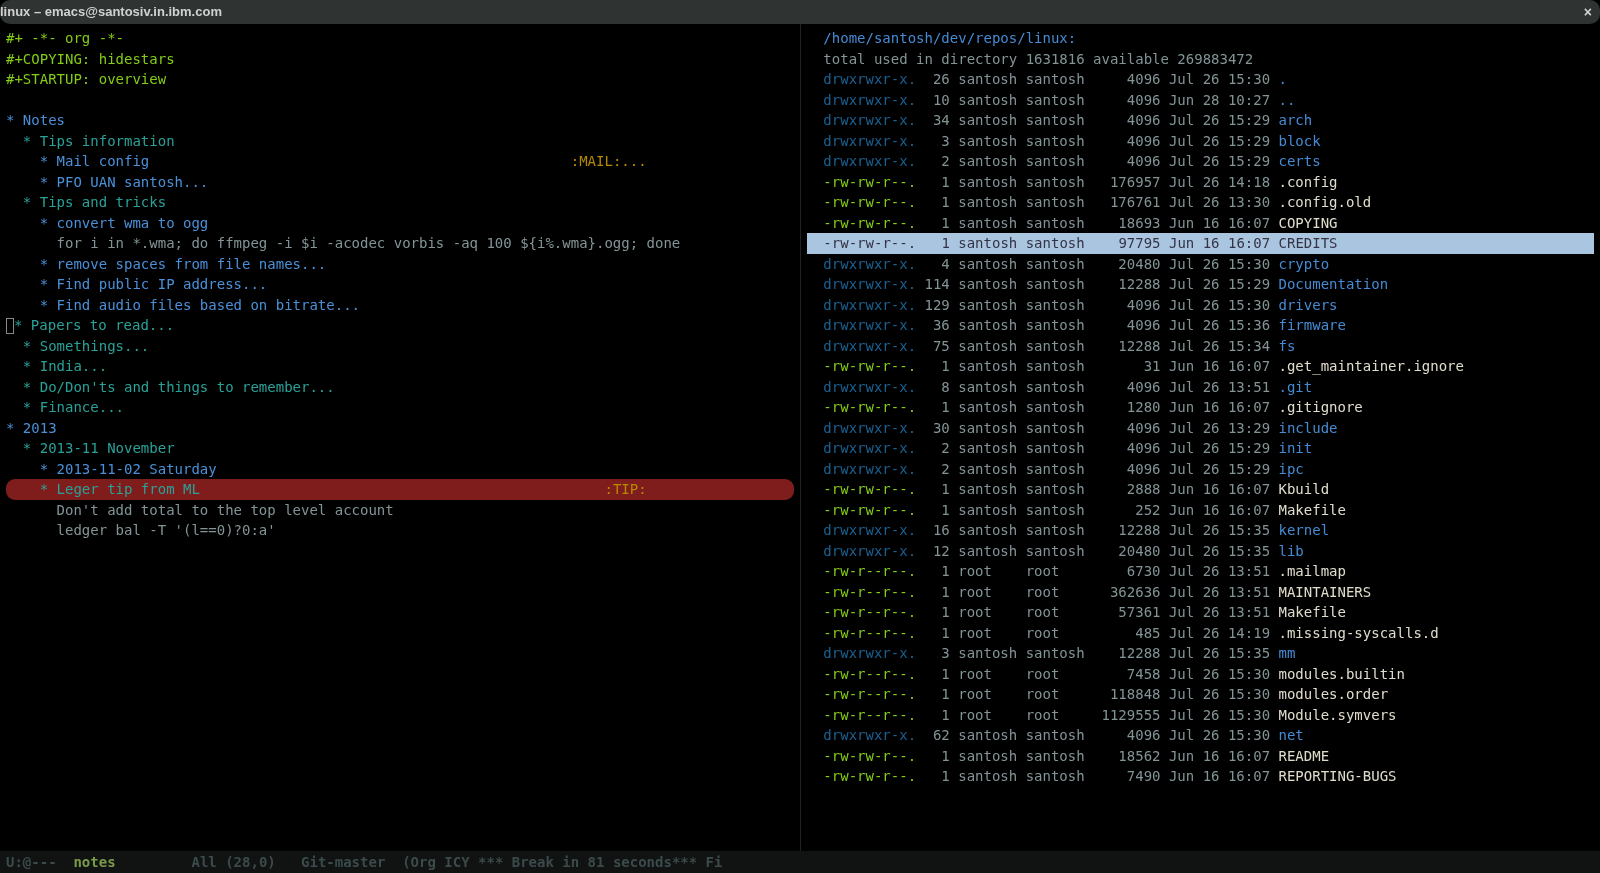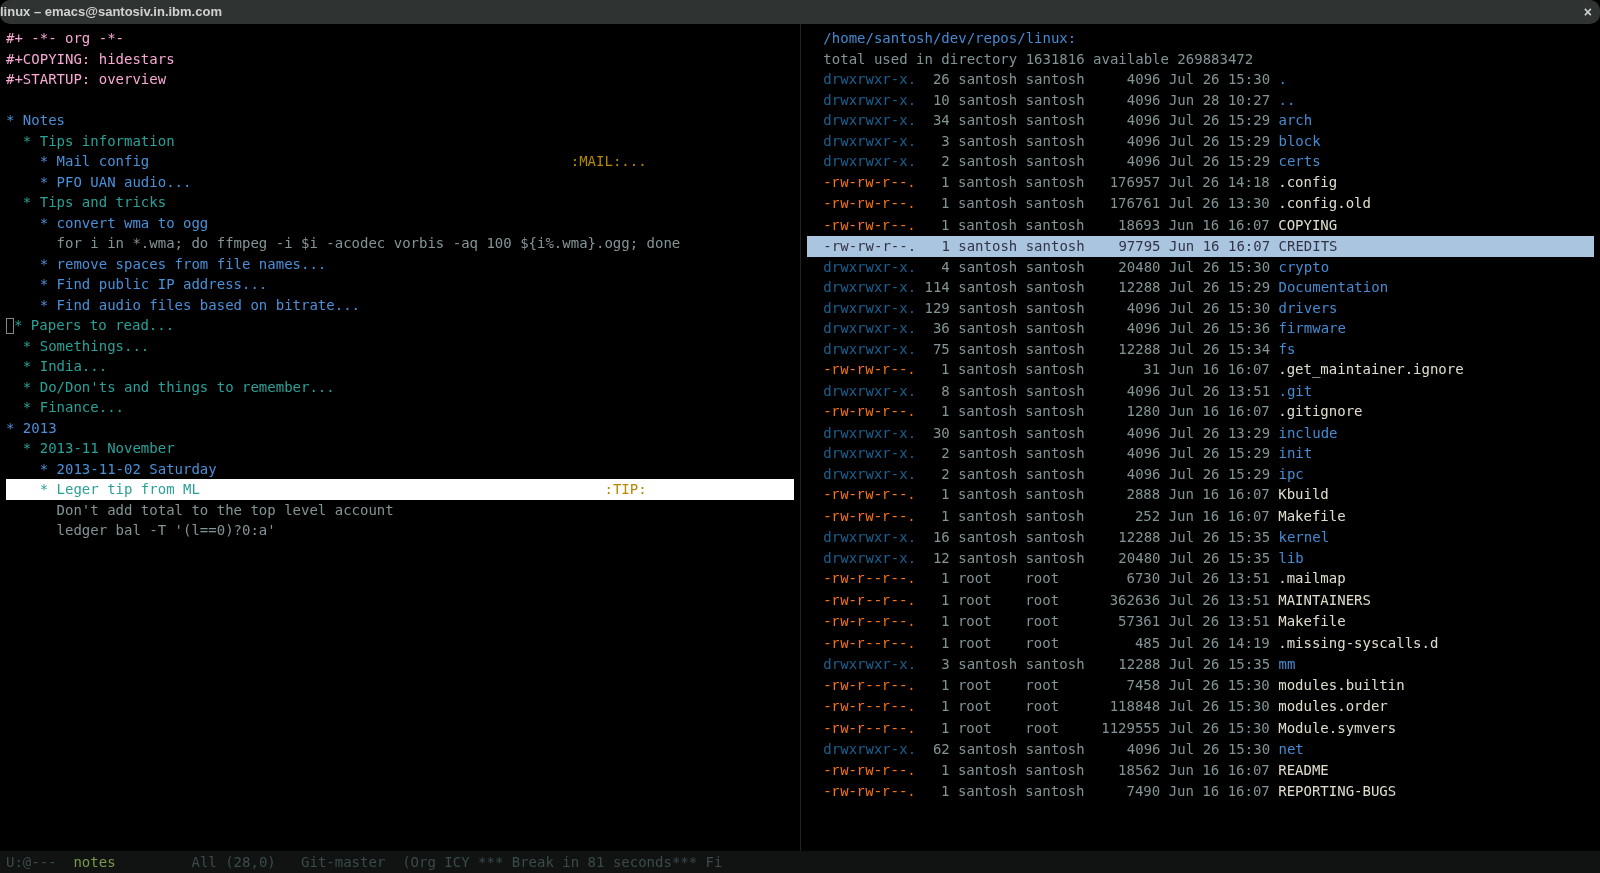--- a/index.html
+++ b/index.html
@@ -55,55 +55,55 @@
     bottom:0;
     left:0;
     width:100%;
     height:22px;
     background:#111313;
     font-size:14px;
     line-height:22px;
     white-space:pre;
     overflow:hidden;
   }
-  .modeline-row .ml-left { flex:1; color:#3b4a4a; padding:0 6px;}
+  .modeline-row .ml-left { flex:1; color:#3b4a4a; padding:0 6px;font-weight:bold;}
   .modeline-row .ml-right{ flex:1; color:#dcdccc; padding:18px 6px;}
   .ml-buf { color:#7a9a4a; }
   .ml-buf-active { color:#a0e45a; }
   .hl1 { color:#4a90d9; }    
   .hl-teal { color:#2aa198; }
-  .dim { color:#f9a8d4; }
+  .dim { color:#84cc16; }
   .dir-name { color:#458bd4; }
   .dir-perms { color:#1a6091; }
-  .file-perms { color:#f97316;font-family:Liberation Mono, monospace; }
+  .file-perms { color:#84cc16; }
   .cursor-box { border:1px solid #888; display:inline-block; width:8px; height:16px; vertical-align:middle; }
   .selected-row { background:#aac5e0; color:#334; display:inline-block; width:100%; }
   .selected-row * { color:#334 !important; }
   .sel-cursor { color:#d86; }
   .tag-right { color:#b58900;margin-top:7px; }
   .emphasis { color:#e0dccc;}
-  .hl-line-row { background:#ffffff; display:inline-block; width:100%;}
+  .hl-line-row { background:#7f1d1d; display:inline-block; width:100%;border-radius:9px;}
 </style>
 </head>
 <body>
 
 <div class="titlebar">
   <span>linux – emacs@santosiv.in.ibm.com</span>
   <span class="close">×</span>
 </div>
 
 <div class="split">
   <div class="pane pane-left" id="left-pane"><span class="dim">#+ -*- org -*-</span>
 <span class="dim">#+COPYING: hidestars</span>
 <span class="dim">#+STARTUP: overview</span>
 <span class=""></span>
 <span class="hl1">* Notes</span>
 <span class="hl-teal">  * Tips information</span>
 <span class="hl1">    * Mail config</span>                                                  <span class="tag-right">:MAIL:...</span>
-<span class="hl1">    * PFO UAN audio...</span>
+<span class="hl1">    * PFO UAN santosh...</span>
 <span class="hl-teal">  * Tips and tricks</span>
 <span class="hl1">    * convert wma to ogg</span>
 <span class="">      for i in *.wma; do ffmpeg -i $i -acodec vorbis -aq 100 ${i%.wma}.ogg; done</span>
 <span class="hl1">    * remove spaces from file names...</span>
 <span class="hl1">    * Find public IP address...</span>
 <span class="hl1">    * Find audio files based on bitrate...</span>
 <span class="cursor-box"></span><span class="hl-teal">* Papers to read...</span>
 <span class="hl-teal">  * Somethings...</span>
 <span class="hl-teal">  * India...</span>
 <span class="hl-teal">  * Do/Don'ts and things to remember...</span>

